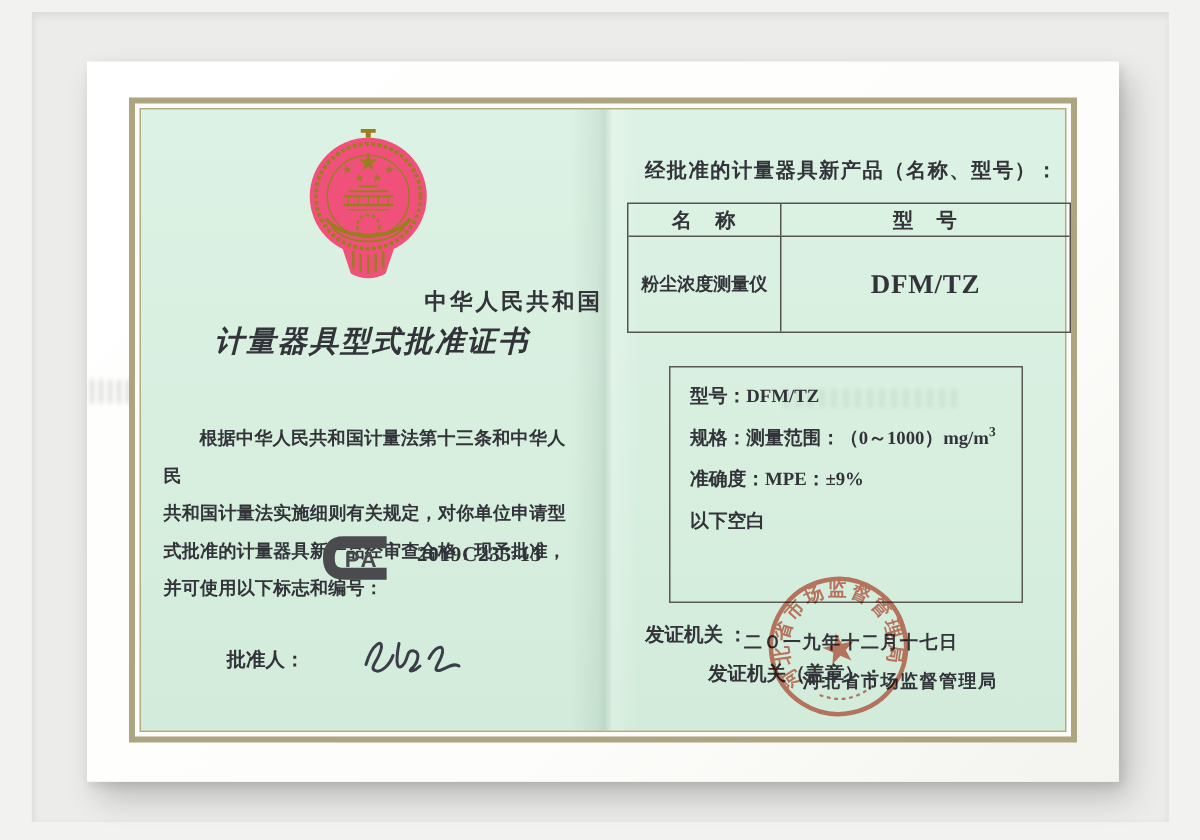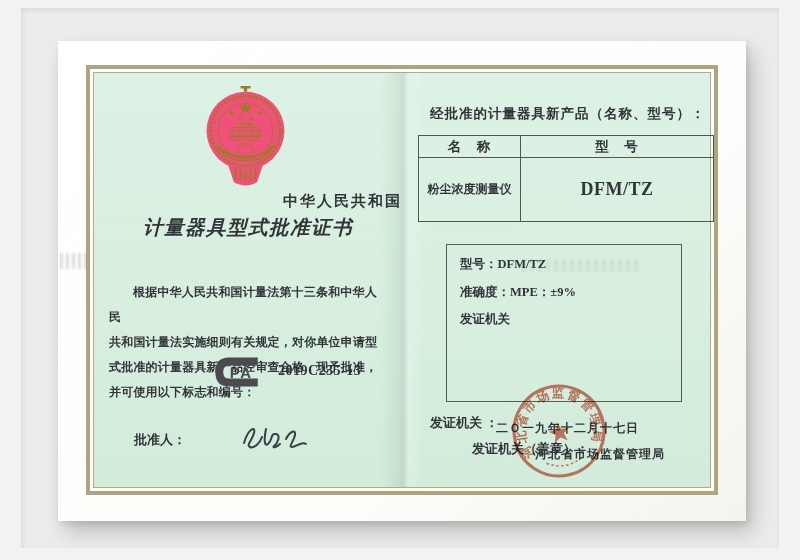--- a/index.html
+++ b/index.html
@@ -39,21 +39,21 @@
     font-size:19.5px; font-weight:bold; letter-spacing:1.5px;font-style:italic; }
   .company-row{ left:18px; top:183px; font-size:13px; font-weight:bold; white-space:nowrap;}
   .company-name{ display:inline-block; width:206px; box-sizing:border-box;
     border-bottom:1.5px solid #3a3c40; padding:0 0 2px 14px; letter-spacing:.5px;}
   .company-colon{ margin-left:5px; }
   .body-text{ left:15px; top:207px; width:274px; font-size:12px; font-weight:bold;
     line-height:25px; letter-spacing:.2px; }
   .body-text .indent{ text-indent:2em; }
   .cpa-row{ left:120px; top:284px; display:flex; align-items:center; gap:8px; }
   .cpa-number{ font-size:14px; font-weight:bold; letter-spacing:.5px; padding-bottom:2px; }
-  .approver-row{ left:40px; top:358px; font-size:13px; font-weight:bold; }
+  .approver-row{ left:57px; top:358px; font-size:13px; font-weight:bold; }
   .signature{ left:146px; top:344px; width:70px; height:40px; }
   .rp-header{ left:336px; top:32px; font-size:13.5px; font-weight:bold; letter-spacing:1px; }
   .product-table{ left:324px; top:62px; width:294px; border:1px solid #55544e;
     display:grid; grid-template-columns:102px 1fr; grid-template-rows:21px 64px; }
   .product-table .cell{ display:flex; align-items:center; justify-content:center;
     font-weight:bold; }
   .product-table .c-head{ font-size:13.5px; letter-spacing:1px; }
   .product-table .c-left{ border-right:1px solid #55544e; }
   .product-table .c-bottom{ border-top:1px solid #55544e; }
   .product-table .c-name{ font-size:12px; }
@@ -151,22 +151,23 @@
 
         <div class="product-table">
           <div class="cell c-head c-left">名　称</div>
           <div class="cell c-head">型　号</div>
           <div class="cell c-name c-left c-bottom">粉尘浓度测量仪</div>
           <div class="cell c-model c-bottom">DFM/TZ</div>
         </div>
 
         <div class="specs-box">
           <div>型号：DFM/TZ</div>
+          <div><span>规格：测量范围：（0～1000）mg/m</span><span class="sup">3</span></div>
           <div>准确度：MPE：±9%</div>
-          <div>发证机关</div>
+          <div>以下空白</div>
         </div>
 
         <div class="date-label lbl">发证机关 ：</div>
         <div class="date-value val">二Ｏ一九年十二月十七日</div>
         <div class="issuer-label lbl">发证机关（盖章）：</div>
         <div class="issuer-value val">河北省市场监督管理局</div>
 
         <div class="stamp">
           <svg width="110" height="110" viewBox="0 0 110 110" opacity="0.72">
             <g transform="rotate(-12 55 55)">

